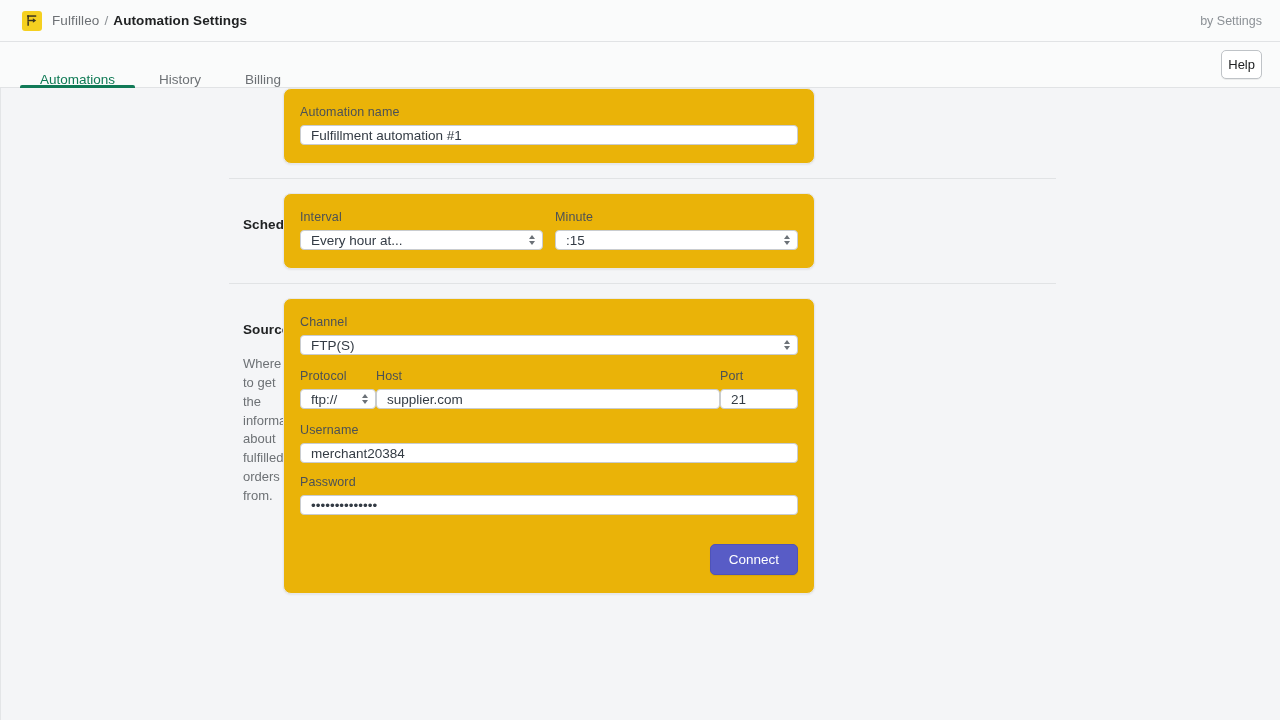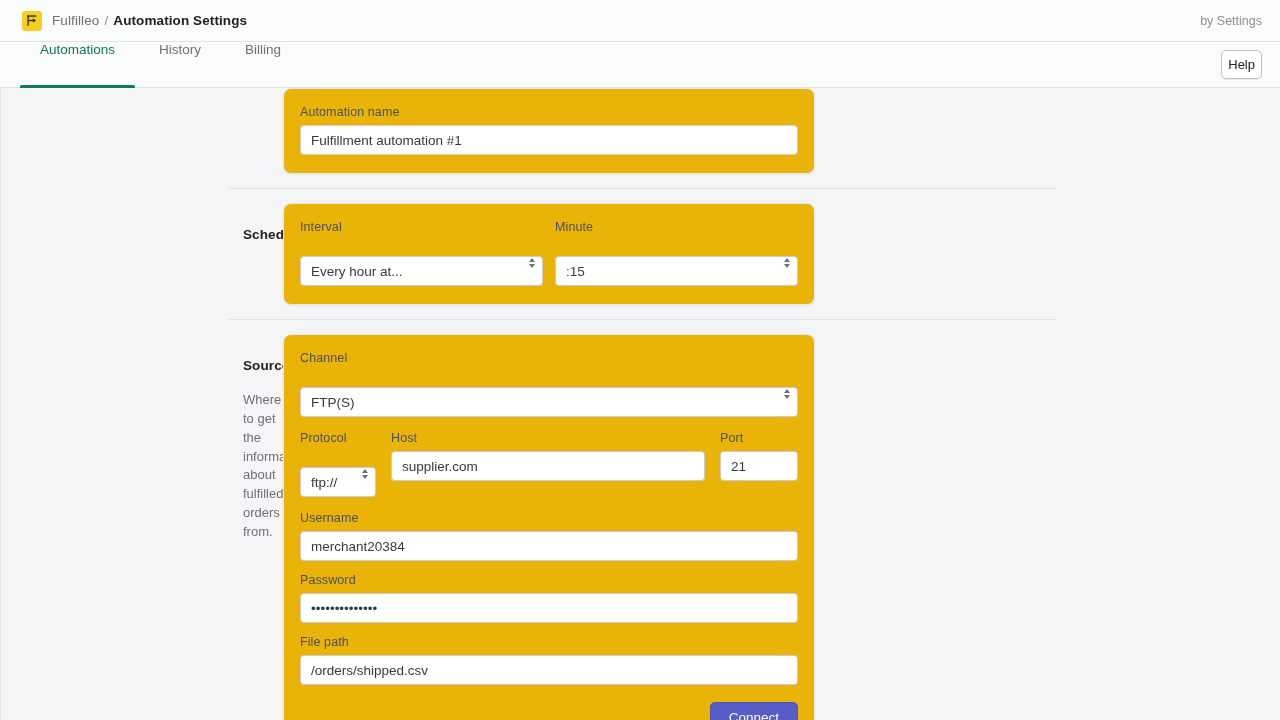--- a/index.html
+++ b/index.html
@@ -68,21 +68,21 @@
     background: #fafbfb;
     border-bottom: 1px solid #e1e3e5;
     display: flex;
     align-items: stretch;
     padding: 0 18px 0 20px;
     position: relative;
   }
   .tabs { display: flex; align-items: stretch; gap: 4px; }
   .tab {
     display: flex;
-    align-items: flex-start;
+    align-items: flex-end;
     padding: 0 20px;
     font-size: 13.5px;
     color: #6d7175;
     cursor: pointer;
     position: relative;
     white-space: nowrap;
   }
   .tab.active { color: #0f7a55; font-weight: 500; }
   .tab.active::after {
     content: "";
@@ -173,54 +173,54 @@
   .field { margin-bottom: 0; }
   .label {
     display: block;
     font-size: 12.5px;
     color: #4c5156;
     margin-bottom: 6px;
     letter-spacing: .1px;
   }
   .ctrl {
     width: 100%;
-    height: 30px;
+    height: 20px;
     font-family: inherit;
     font-size: 13.5px;
     color: #333b44;
     background: #ffffff;
     border: 1px solid #c9cccf;
     border-radius: 4px;
     padding: 0 10px;
     outline: none;
   }
   .ctrl::placeholder { color: #9aa0a6; }
 
   .sel-wrap { position: relative; display: block; }
-  .sel-wrap .ctrl { padding-right: 12px; margin-top: 16px; }
+  .sel-wrap .ctrl { padding-right: 12px; }
   .sel-arrows {
     position: absolute;
     right: 8px;
     top: 50%;
     transform: translateY(-50%);
     display: flex;
     flex-direction: column;
     gap: 2px;
     pointer-events: none;
   }
   .sel-arrows i {
     display: block;
     width: 0; height: 0;
     border-left: 3.5px solid transparent;
     border-right: 3.5px solid transparent;
   }
   .sel-arrows i.up   { border-bottom: 4px solid #6b7177; }
   .sel-arrows i.down { border-top: 4px solid #6b7177; }
 
-  .row { display: flex; gap: 15px; }
+  .row { display: flex; gap: 0; }
   .row .col-protocol { width: 76px; flex: none; }
   .row .col-host { flex: 1 1 auto; }
   .row .col-port { width: 78px; flex: none; }
 
   .gap-14 { height: 14px; }
   .gap-12 { height: 12px; }
 
   .btn-row {
     display: flex;
     justify-content: flex-end;
@@ -382,24 +382,20 @@
 
         <div class="gap-12"></div>
 
         <div class="field">
           <label class="label">Password</label>
           <input class="ctrl" type="text" value="••••••••••••••" style="">
         </div>
 
         <div class="gap-12"></div>
 
-        <div class="field">
-          <label class="label">File path</label>
-          <input class="ctrl" type="text" value="/orders/shipped.csv" style="">
-        </div>
 
         <div class="btn-row">
           <button class="btn-primary">Connect</button>
         </div>
 
       </div>
     </div>
   </div>
 
 </div>

